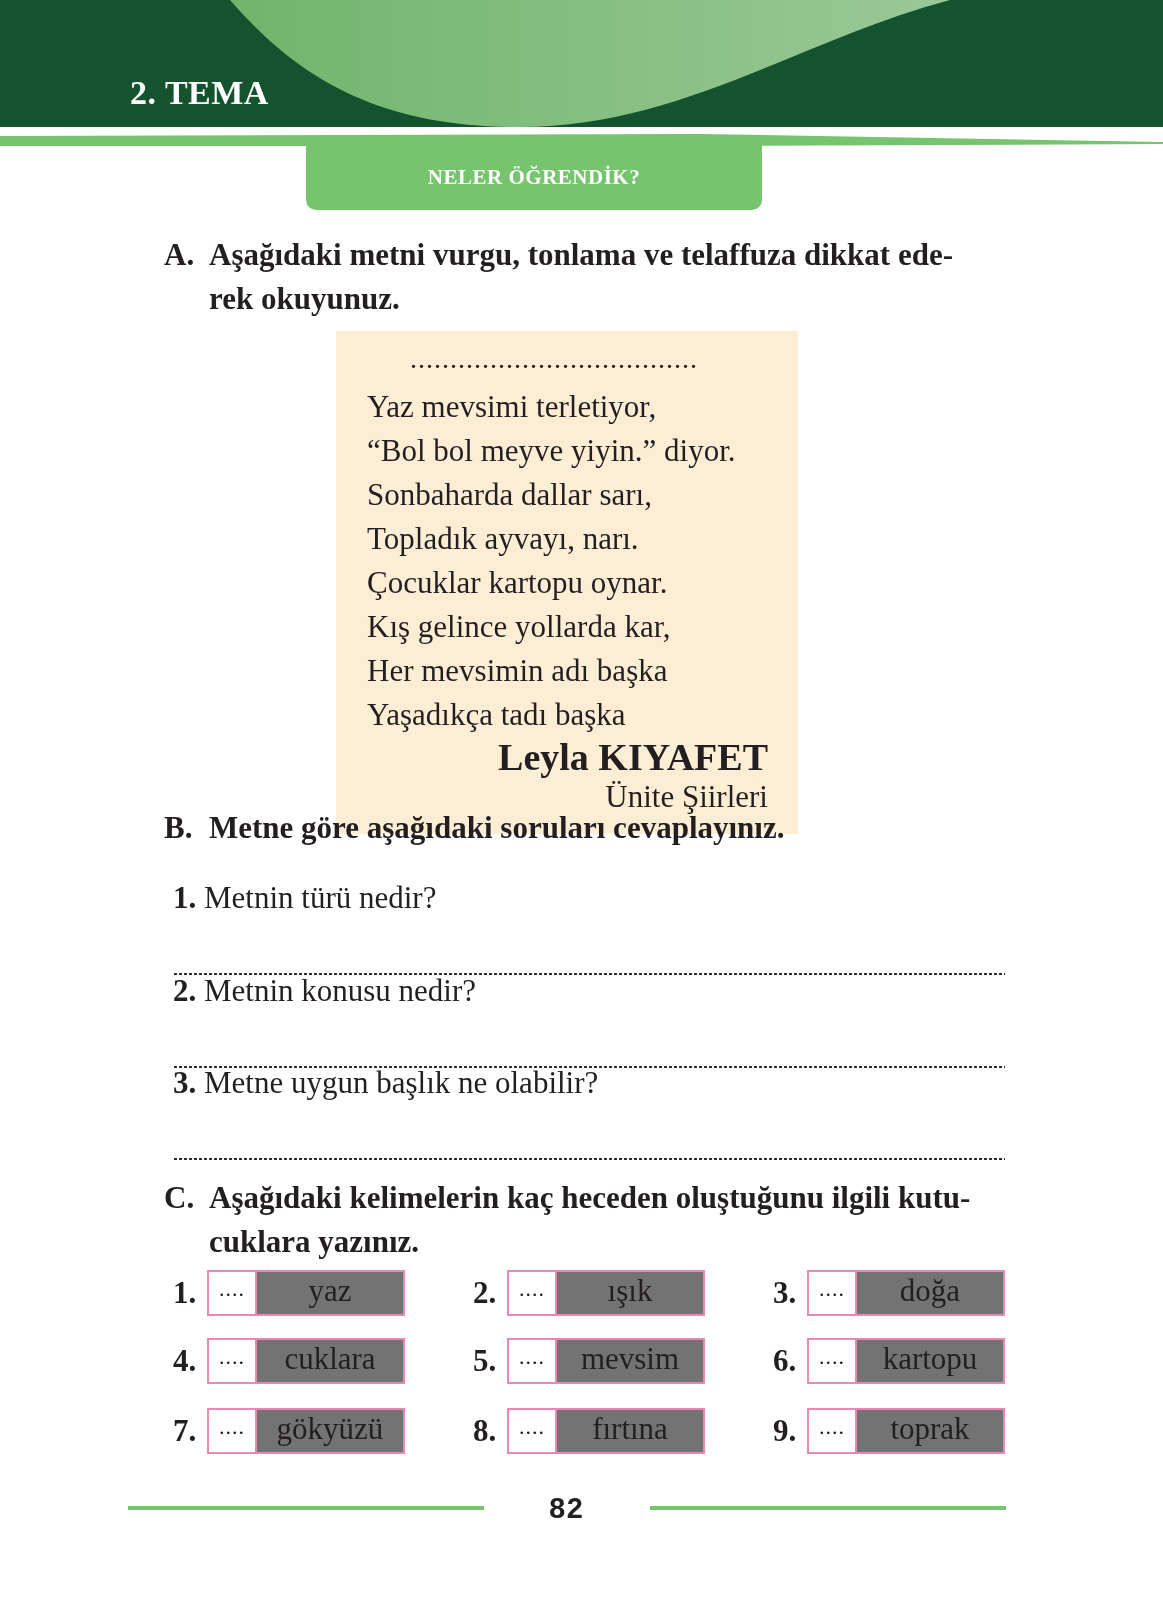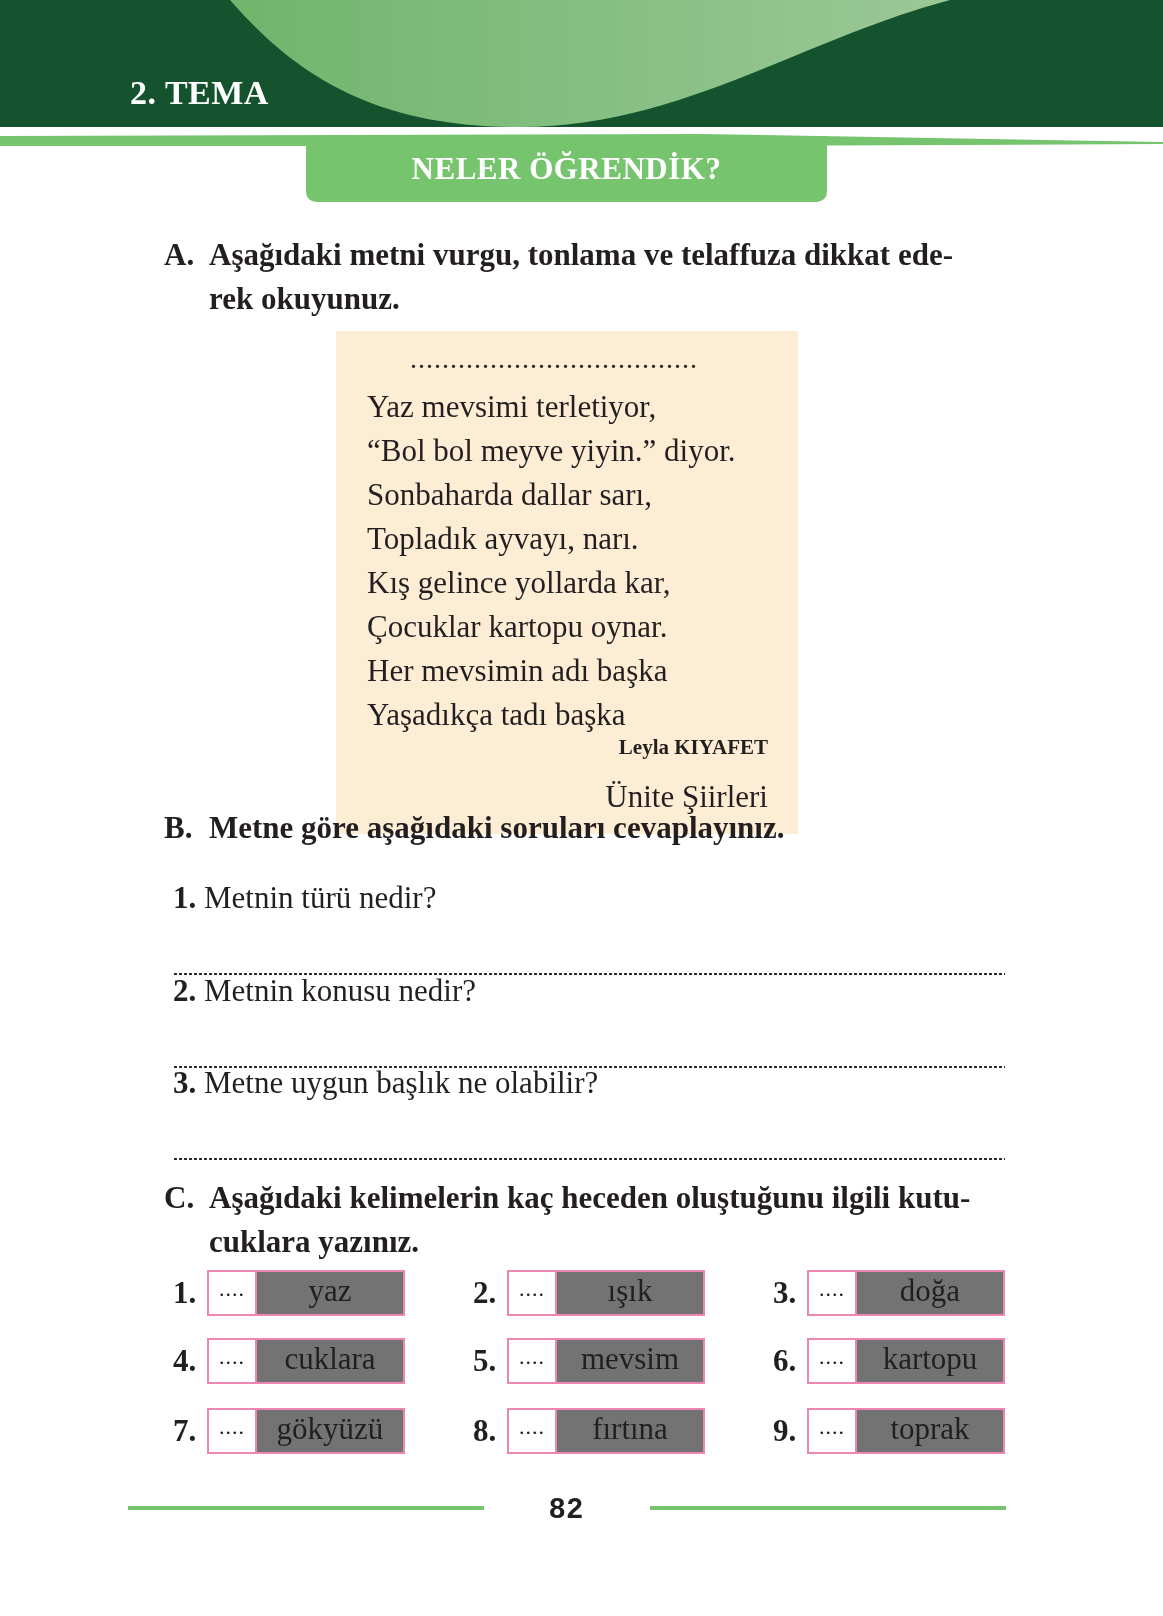--- a/index.html
+++ b/index.html
@@ -13,39 +13,39 @@
     position: absolute; left: 0; top: 0; width: 1163px; height: 127px;
     background: #14532d; overflow: hidden;
   }
   .header-band svg { position: absolute; left: 0; top: 0; }
   .theme-title {
     position: absolute; left: 130px; top: 74px;
     font-weight: bold; font-size: 34px; color: #ffffff; letter-spacing: 0.5px;
   }
   .header-strip { position: absolute; left: 0; top: 134px; }
   .banner-tab {
-    position: absolute; left: 306px; top: 136px; width: 521px; height: 66px;
+    position: absolute; left: 306px; top: 144px; width: 456px; height: 66px;
     background: #77c46f; border-radius: 0 0 10px 10px;
     display: flex; align-items: center; justify-content: center;
-    color: #ffffff; font-weight: bold; font-size: 31px; letter-spacing: 0.5px;
+    color: #ffffff; font-weight: bold; font-size: 21px; letter-spacing: 0.5px;
   }
   .section { position: absolute; left: 128px; width: 880px; font-size: 31px; line-height: 44px; }
   .section .heading { font-weight: bold; margin-left: 36px; }
   .section .letter { display: inline-block; width: 45px; }
   .indent { padding-left: 45px; }
 
   .poem-box {
     position: absolute; left: 336px; top: 331px; width: 462px; height: 503px;
     background: #fdedd4;
   }
   .poem-title-dots {
     position: absolute; left: 74px; top: 12px; font-size: 28px; letter-spacing: 1px;
   }
   .poem-lines { position: absolute; left: 31px; top: 54px; font-size: 31px; line-height: 44px; }
-  .poem-author { position: absolute; right: 30px; top: 404px; font-size: 21px; font-weight: bold; }
+  .poem-author { position: absolute; right: 30px; top: 404px; font-size: 38px; font-weight: bold; }
   .poem-source { position: absolute; right: 30px; top: 448px; font-size: 31px; }
 
   .question { position: absolute; left: 173px; font-size: 31px; }
   .question b { font-weight: bold; }
   .answer-line {
     position: absolute; left: 173px; width: 832px; height: 4px;
     background-image: radial-gradient(circle, #231f20 1.1px, transparent 1.3px);
     background-size: 5px 4px; background-repeat: repeat-x;
   }
 
@@ -97,22 +97,22 @@
   <div class="heading indent">rek okuyunuz.</div>
 </div>
 
 <div class="poem-box">
   <div class="poem-title-dots">....................................</div>
   <div class="poem-lines">
     <div>Yaz mevsimi terletiyor,</div>
     <div>“Bol bol meyve yiyin.” diyor.</div>
     <div>Sonbaharda dallar sarı,</div>
     <div>Topladık ayvayı, narı.</div>
+    <div>Çocuklar kartopu oynar.</div>
     <div>Kış gelince yollarda kar,</div>
-    <div>Çocuklar kartopu oynar.</div>
     <div>Her mevsimin adı başka</div>
     <div>Yaşadıkça tadı başka</div>
   </div>
   <div class="poem-author">Leyla KIYAFET</div>
   <div class="poem-source">Ünite Şiirleri</div>
 </div>
 
 <div class="section" style="top:806px;">
   <div class="heading">
     <span class="letter">B.</span><span>Metne göre aşağıdaki soruları cevaplayınız.</span>

